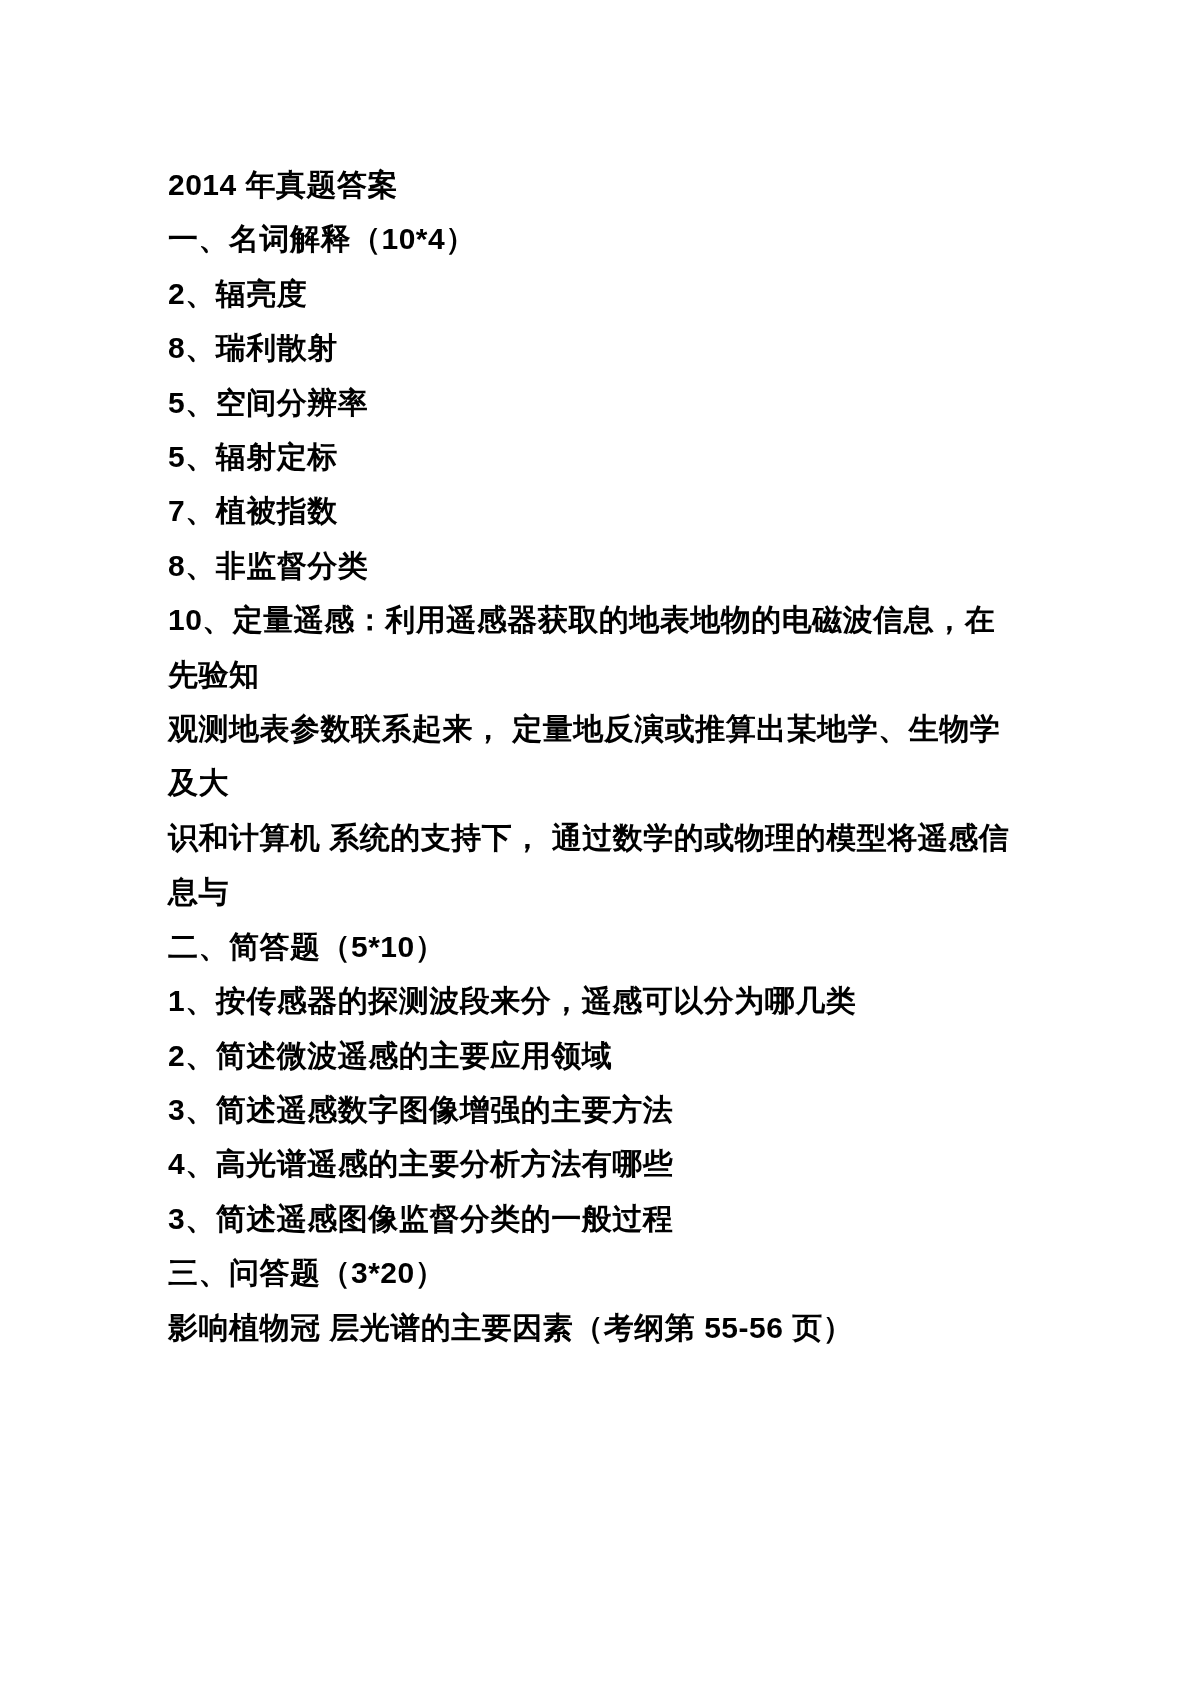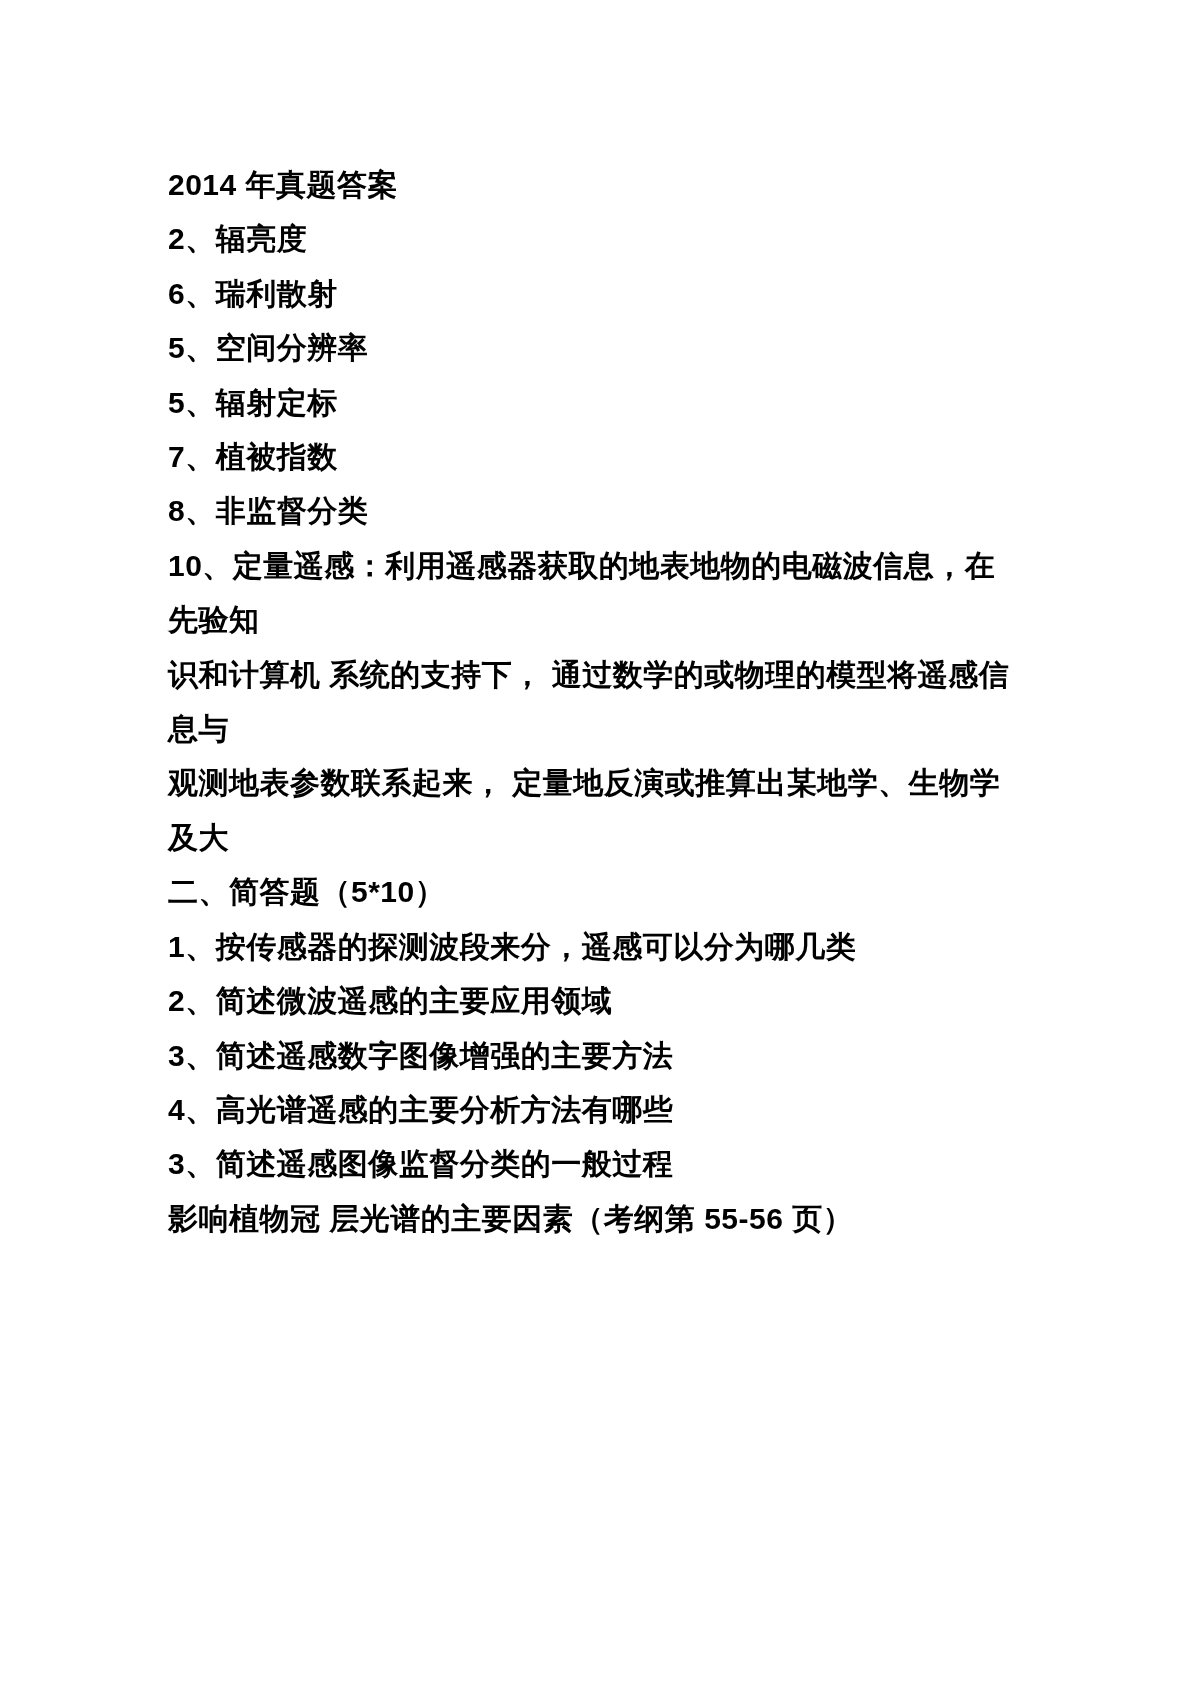--- a/index.html
+++ b/index.html
@@ -37,30 +37,32 @@
     letter-spacing: 0.5px;
     text-align: left;
   }
 </style>
 </head>
 <body>
 
 <div class="page">
   <div class="doc-body">
       <div class="doc-line">2014 年真题答案</div>
+      <div class="doc-line">一、名词解释（10*4）</div>
       <div class="doc-line">2、辐亮度</div>
-      <div class="doc-line">6、瑞利散射</div>
+      <div class="doc-line">8、瑞利散射</div>
       <div class="doc-line">5、空间分辨率</div>
       <div class="doc-line">5、辐射定标</div>
       <div class="doc-line">7、植被指数</div>
       <div class="doc-line">8、非监督分类</div>
       <div class="doc-line">10、定量遥感：利用遥感器获取的地表地物的电磁波信息，在先验知</div>
+      <div class="doc-line">观测地表参数联系起来， 定量地反演或推算出某地学、生物学及大</div>
       <div class="doc-line">识和计算机 系统的支持下， 通过数学的或物理的模型将遥感信息与</div>
-      <div class="doc-line">观测地表参数联系起来， 定量地反演或推算出某地学、生物学及大</div>
       <div class="doc-line">二、简答题（5*10）</div>
       <div class="doc-line">1、按传感器的探测波段来分，遥感可以分为哪几类</div>
       <div class="doc-line">2、简述微波遥感的主要应用领域</div>
       <div class="doc-line">3、简述遥感数字图像增强的主要方法</div>
       <div class="doc-line">4、高光谱遥感的主要分析方法有哪些</div>
       <div class="doc-line">3、简述遥感图像监督分类的一般过程</div>
+      <div class="doc-line">三、问答题（3*20）</div>
       <div class="doc-line">影响植物冠 层光谱的主要因素（考纲第 55-56 页）</div>
     </div>
 </div>
 
 </body></html>

